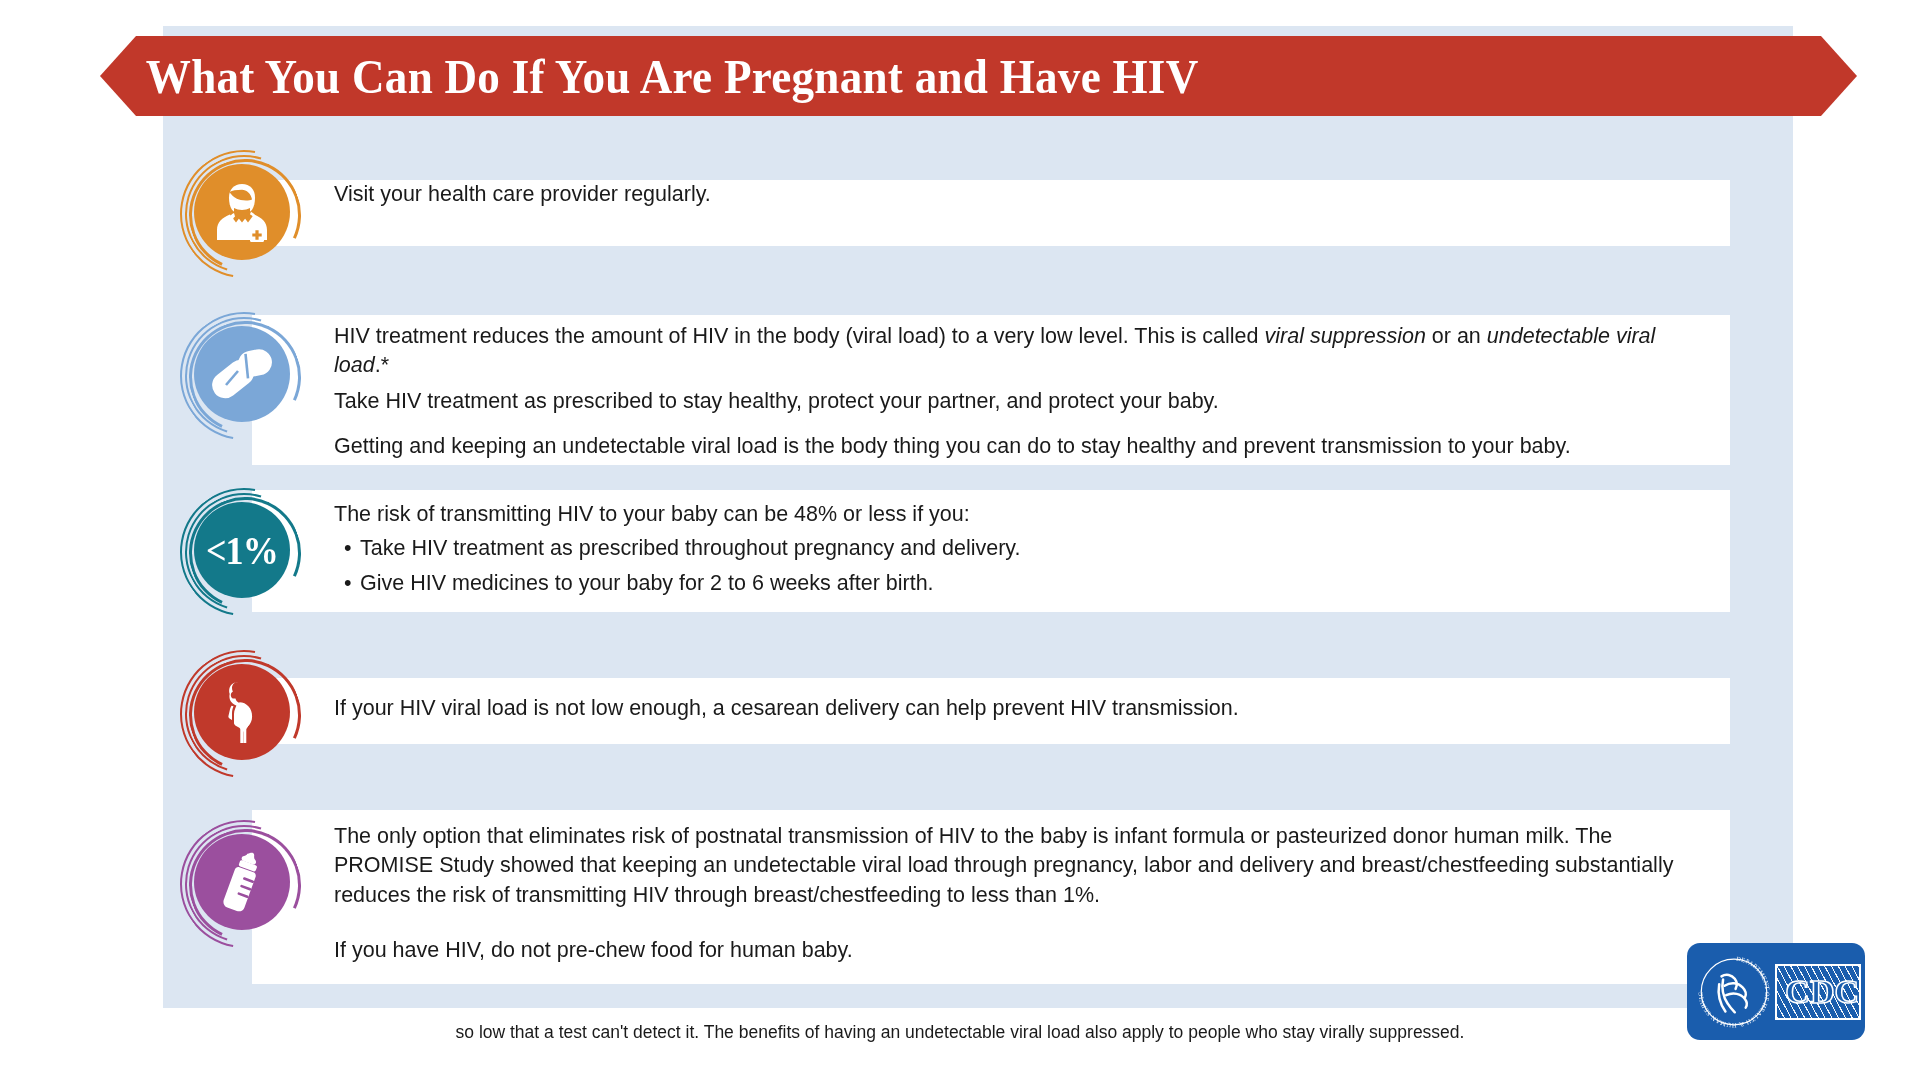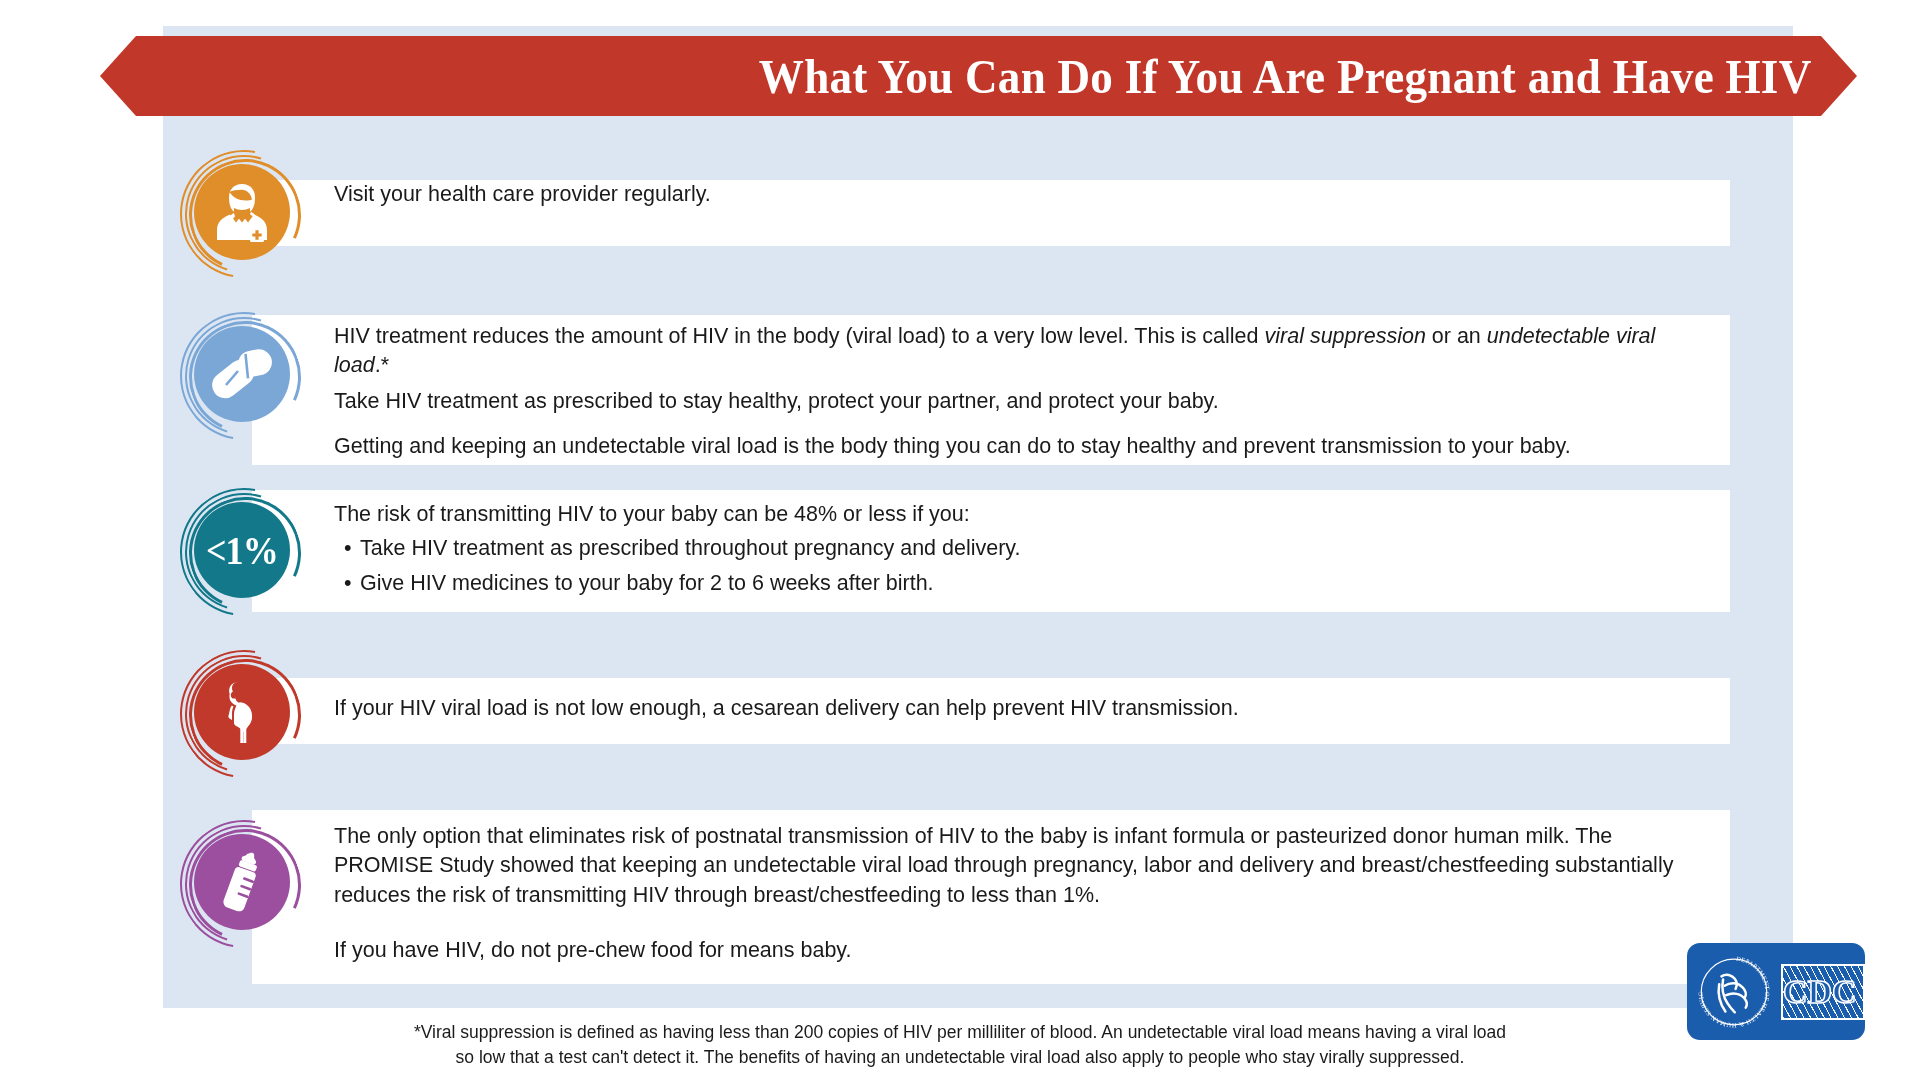--- a/index.html
+++ b/index.html
@@ -40,21 +40,21 @@
     height: 80px;
   }
   .banner {
     position: absolute;
     inset: 0;
     background: #c0392b;
     background: #c1382a;
     clip-path: polygon(0 50%, 36px 0, calc(100% - 36px) 0, 100% 50%, calc(100% - 36px) 100%, 36px 100%);
     display: flex;
     align-items: center;
-    justify-content: flex-end;
+    justify-content: flex-start;
   }
   .banner-title {
     font-family: "Liberation Serif", serif;
     font-weight: bold;
     font-size: 49px;
     line-height: 1;
     color: #ffffff;
     letter-spacing: 0.3px;
     transform: scaleX(0.92);
     white-space: nowrap;
@@ -162,27 +162,27 @@
     border-radius: 13px;
     display: flex;
     align-items: center;
     padding-left: 8px;
     box-sizing: border-box;
   }
   .cdc-seal { width: 78px; height: 78px; flex: none; }
   .cdc-word {
     width: 82px;
     height: 52px;
-    margin-left: 8px;
+    margin-left: 2px;
     border: 2px solid #ffffff;
     position: relative;
     overflow: hidden;
     display: flex;
     align-items: center;
-    justify-content: flex-start;
+    justify-content: flex-end;
   }
   .cdc-word .hatch {
     position: absolute;
     inset: 0;
     background: repeating-linear-gradient(62deg, #ffffff 0 1px, transparent 1px 6px);
     opacity: 0.95;
   }
   .cdc-word .letters {
     position: relative;
     font-family: "Liberation Serif", serif;
@@ -303,21 +303,21 @@
           </g>
         </svg>
       </div>
     </div>
   </div>
 
   <div class="row">
     <div class="row-band" style="top:810px;height:174px;"></div>
     <div class="row-text" style="top:822px;">
       <p>The only option that eliminates risk of postnatal transmission of HIV to the baby is infant formula or pasteurized donor human milk. The PROMISE Study showed that keeping an undetectable viral load through pregnancy, labor and delivery and breast/chestfeeding substantially reduces the risk of transmitting HIV through breast/chestfeeding to less than 1%.</p>
-      <p class="gap-p" style="margin-top:26px !important;">If you have HIV, do not pre-chew food for means baby.</p>
+      <p class="gap-p" style="margin-top:26px !important;">If you have HIV, do not pre-chew food for human baby.</p>
     </div>
     <div class="icon-wrap" style="left:180px;top:820px;">
       <div class="ring-stack">
         <div class="arc" style="left:0;top:0;width:124px;height:124px;border-width:2.5px;border-color:#9b4f9e transparent transparent #9b4f9e;transform:rotate(-35deg);"></div>
         <div class="arc" style="left:5px;top:5px;width:114px;height:114px;border-width:2.5px;border-color:#9b4f9e transparent transparent #9b4f9e;transform:rotate(-28deg);"></div>
         <div class="arc" style="left:9px;top:9px;width:106px;height:106px;border-width:3px;border-color:#9b4f9e #9b4f9e transparent #9b4f9e;transform:rotate(-20deg);"></div>
       </div>
       <div class="disc" style="background:#9b4f9e;">
         <svg width="74" height="74" viewBox="0 0 74 74">
           <g fill="#ffffff" transform="rotate(20 37 37)">
@@ -329,21 +329,20 @@
             <line x1="38" y1="33" x2="47" y2="33"></line>
             <line x1="38" y1="41" x2="47" y2="41"></line>
             <line x1="38" y1="49" x2="47" y2="49"></line>
           </g>
         </svg>
       </div>
     </div>
   </div>
 
   <div class="footnote">
-    <div>*Viral suppression is defined as having less than 200 copies of HIV per milliliter of blood. An undetectable viral load means having a viral load</div>
     <div>so low that a test can't detect it. The benefits of having an undetectable viral load also apply to people who stay virally suppressed.</div>
   </div>
 
   <div class="cdc-logo">
     <svg class="cdc-seal" viewBox="0 0 100 100">
       <defs>
         <path id="sealcircle" d="M50,50 m-40,0 a40,40 0 1,1 80,0 a40,40 0 1,1 -80,0"></path>
       </defs>
       <circle cx="50" cy="50" r="42" fill="none" stroke="#ffffff" stroke-width="1.6"></circle>
       <text font-family="'Liberation Serif', serif" font-size="8.2" fill="#ffffff" letter-spacing="0.4">

